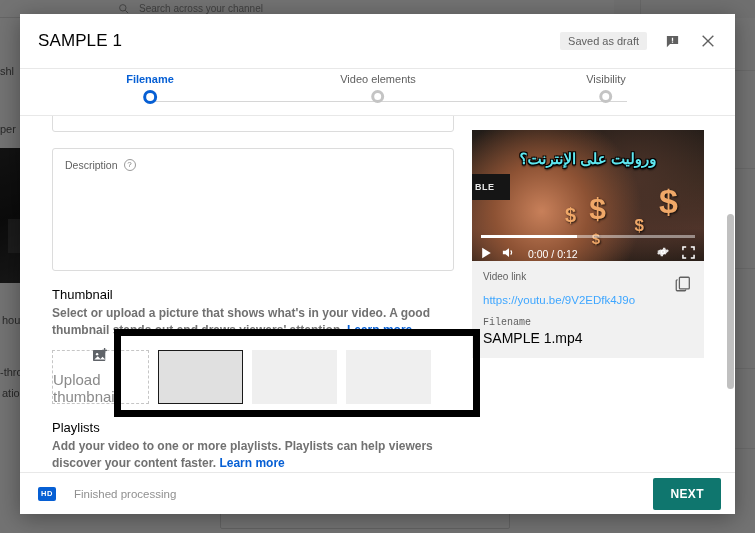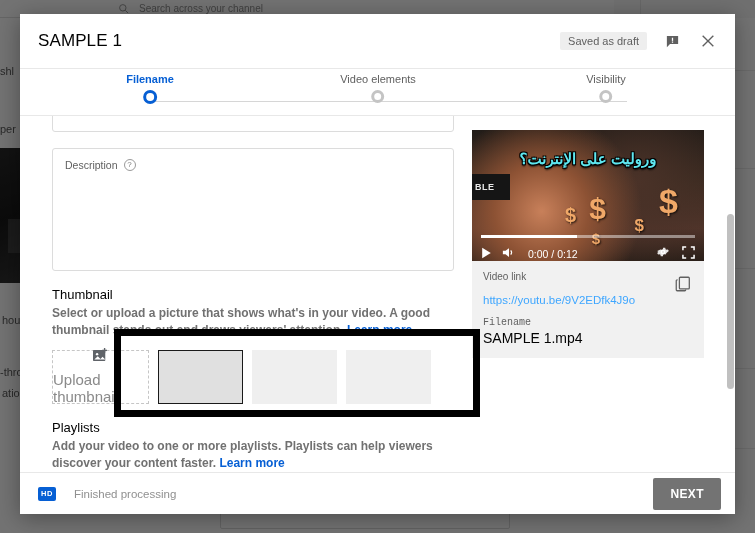--- a/index.html
+++ b/index.html
@@ -289,21 +289,21 @@
     display: flex; align-items: center; padding: 0 14px 0 18px;
   }
   #hd-badge {
     width: 18px; height: 14px; background: #065fd4; color: #fff;
     font-size: 7.5px; font-weight: bold; letter-spacing: .5px;
     display: flex; align-items: center; justify-content: center;
     border-radius: 2px;
   }
   #processing-text { font-size: 11.5px; color: #909090; margin-left: 18px; }
   #next-btn {
-    margin-left: auto; background: #737373; color: #fff;
+    margin-left: auto; background: #0f766e; color: #fff;
     font-size: 12px; font-weight: bold; letter-spacing: .4px;
     padding: 9px 17px; border: none; border-radius: 2px; cursor: pointer;
     font-family: "Liberation Sans", sans-serif;
   }
 </style>
 </head>
 <body>
 
 <div id="bg-page">
 

